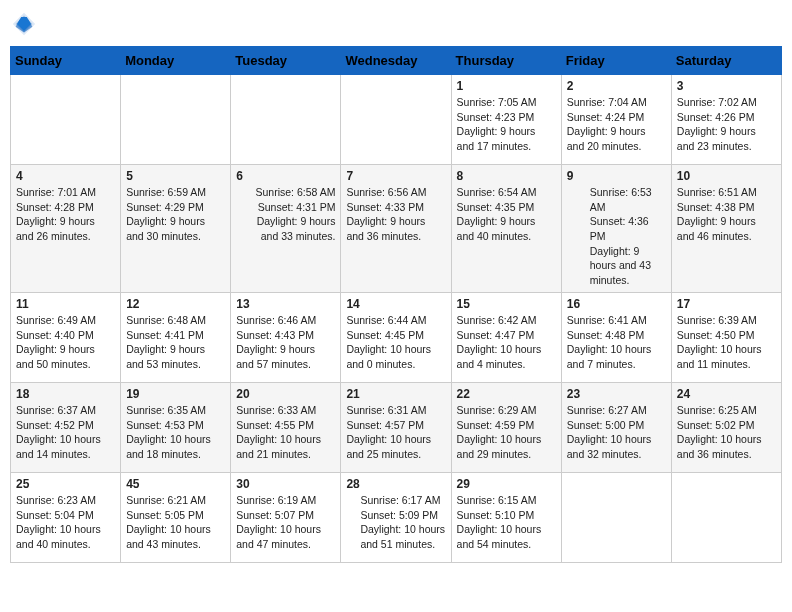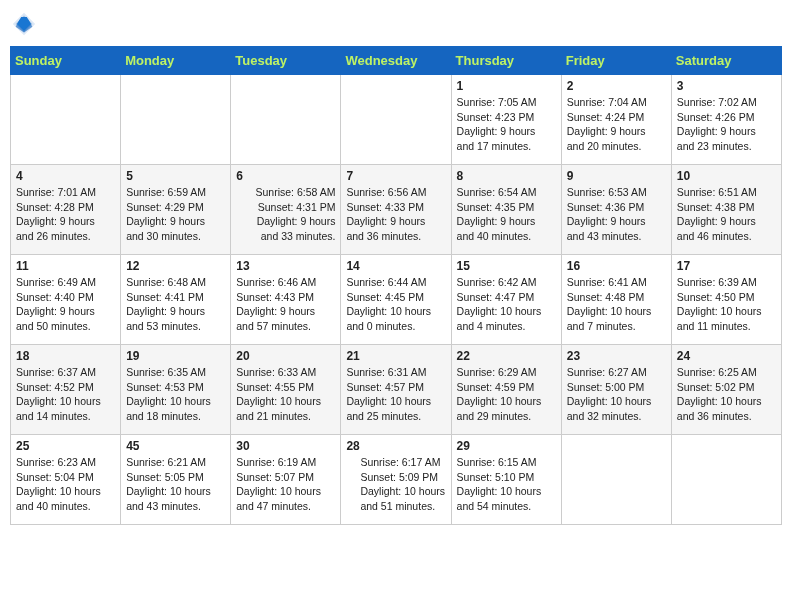--- a/index.html
+++ b/index.html
@@ -44,21 +44,21 @@
       font-size: 16px;
       color: #444;
     }
     table {
       width: 100%;
       border-collapse: collapse;
       table-layout: fixed;
     }
     thead tr th {
       background-color: #1565c0;
-      color: #bef264;
+      color: #000000;
       font-size: 13px;
       font-weight: bold;
       padding: 6px 4px;
       text-align: left;
       border: 1px solid #1565c0;
     }
     tbody tr td {
       border: 1px solid #ccc;
       vertical-align: top;
       padding: 4px 5px;
@@ -169,21 +169,21 @@
 Daylight: 9 hours and 36 minutes.</div>
         </td>
         <td>
           <span class="day-num">8</span>
           <div class="cell-text" style="white-space: pre-line;">Sunrise: 6:54 AM
 Sunset: 4:35 PM
 Daylight: 9 hours and 40 minutes.</div>
         </td>
         <td>
           <span class="day-num">9</span>
-          <div class="cell-text" style="white-space: pre-line;">Sunrise: 6:53 AM
+          <div class="cell-text" style="white-space: pre-line; margin-left: 23px;">Sunrise: 6:53 AM
 Sunset: 4:36 PM
 Daylight: 9 hours and 43 minutes.</div>
         </td>
         <td>
           <span class="day-num">10</span>
           <div class="cell-text" style="white-space: pre-line;">Sunrise: 6:51 AM
 Sunset: 4:38 PM
 Daylight: 9 hours and 46 minutes.</div>
         </td>
       </tr>

